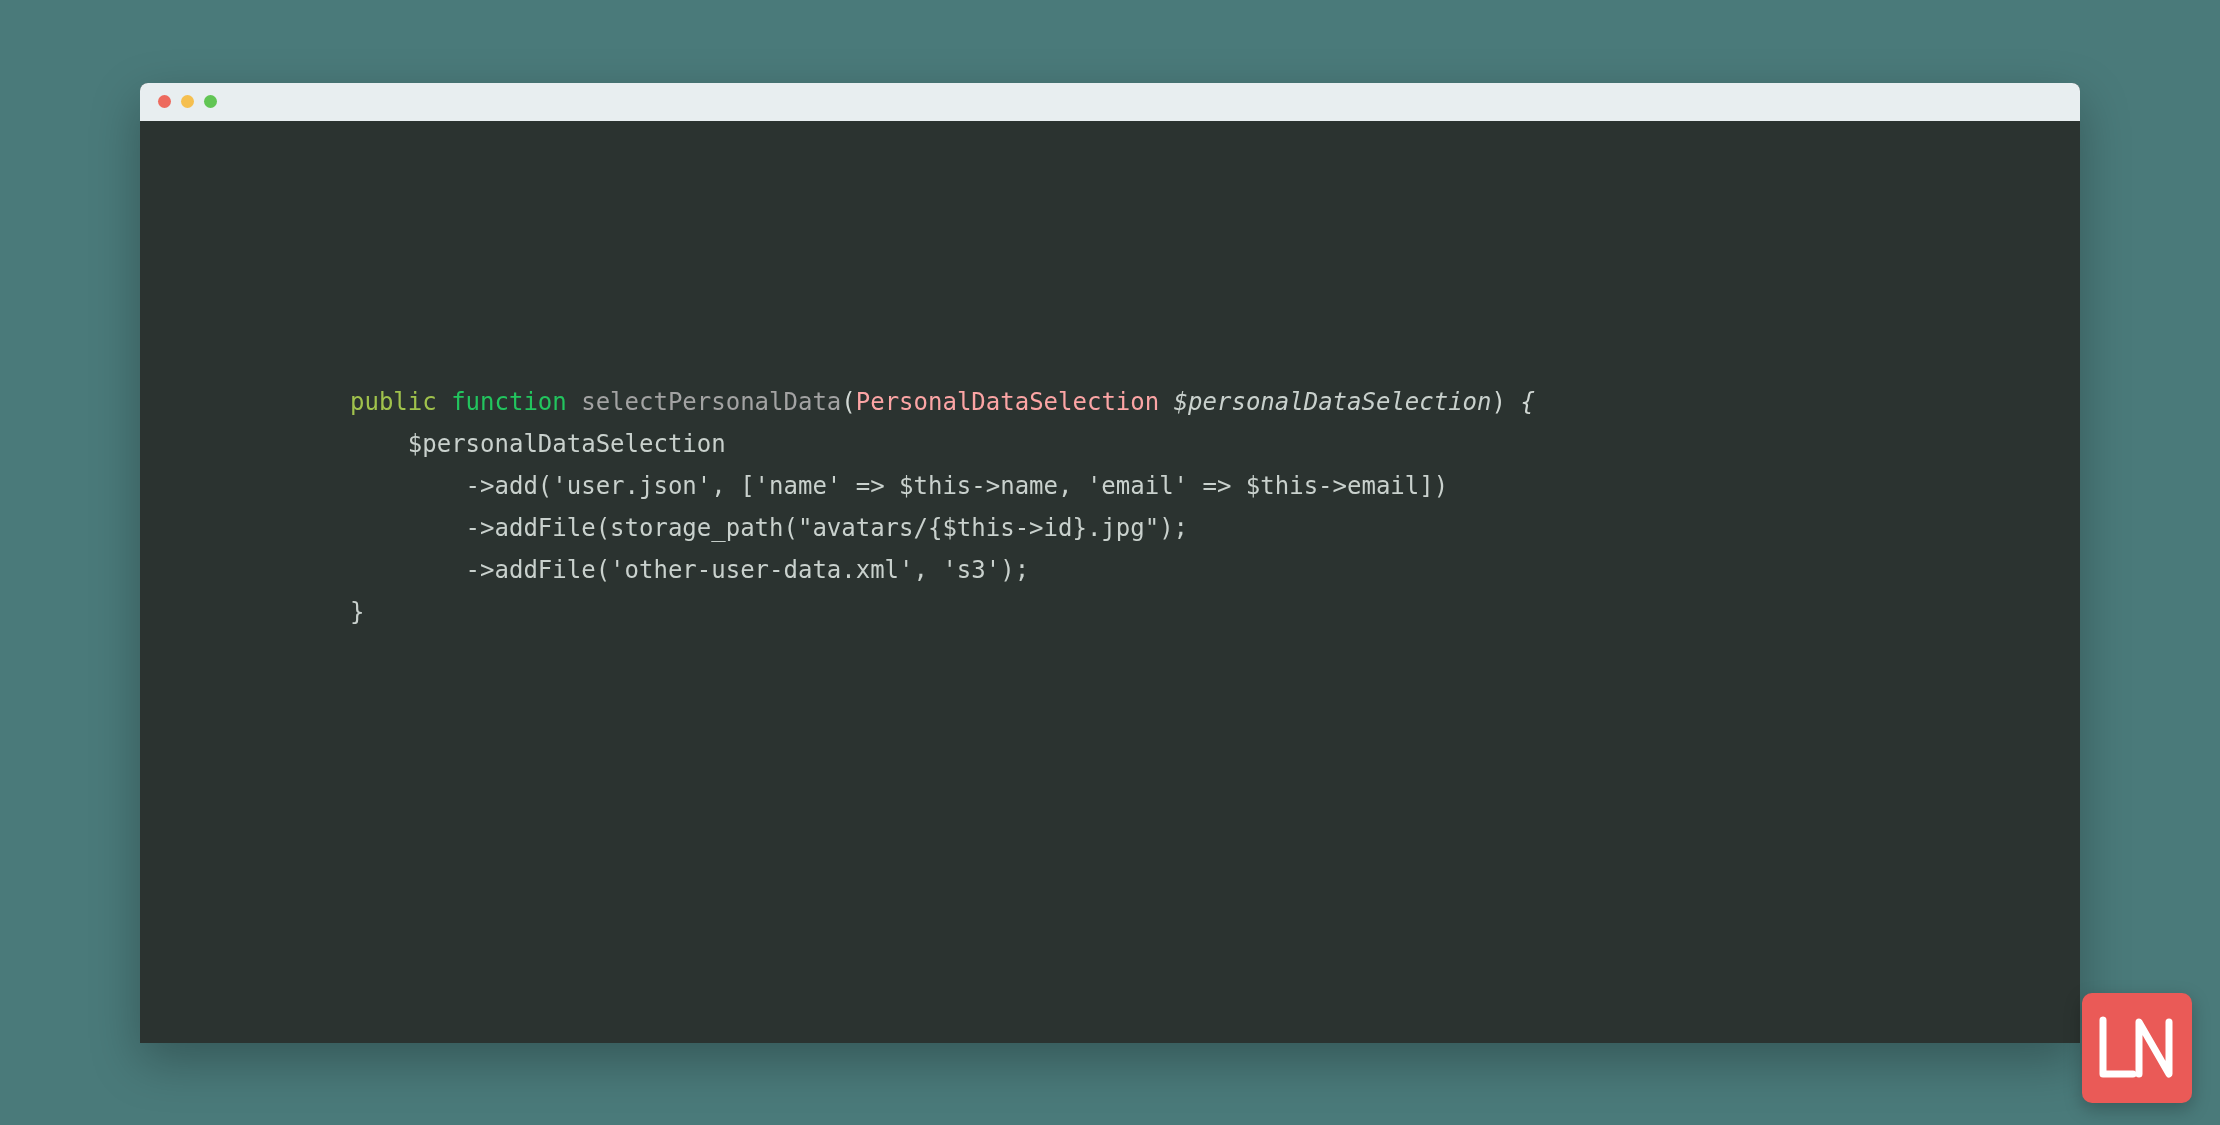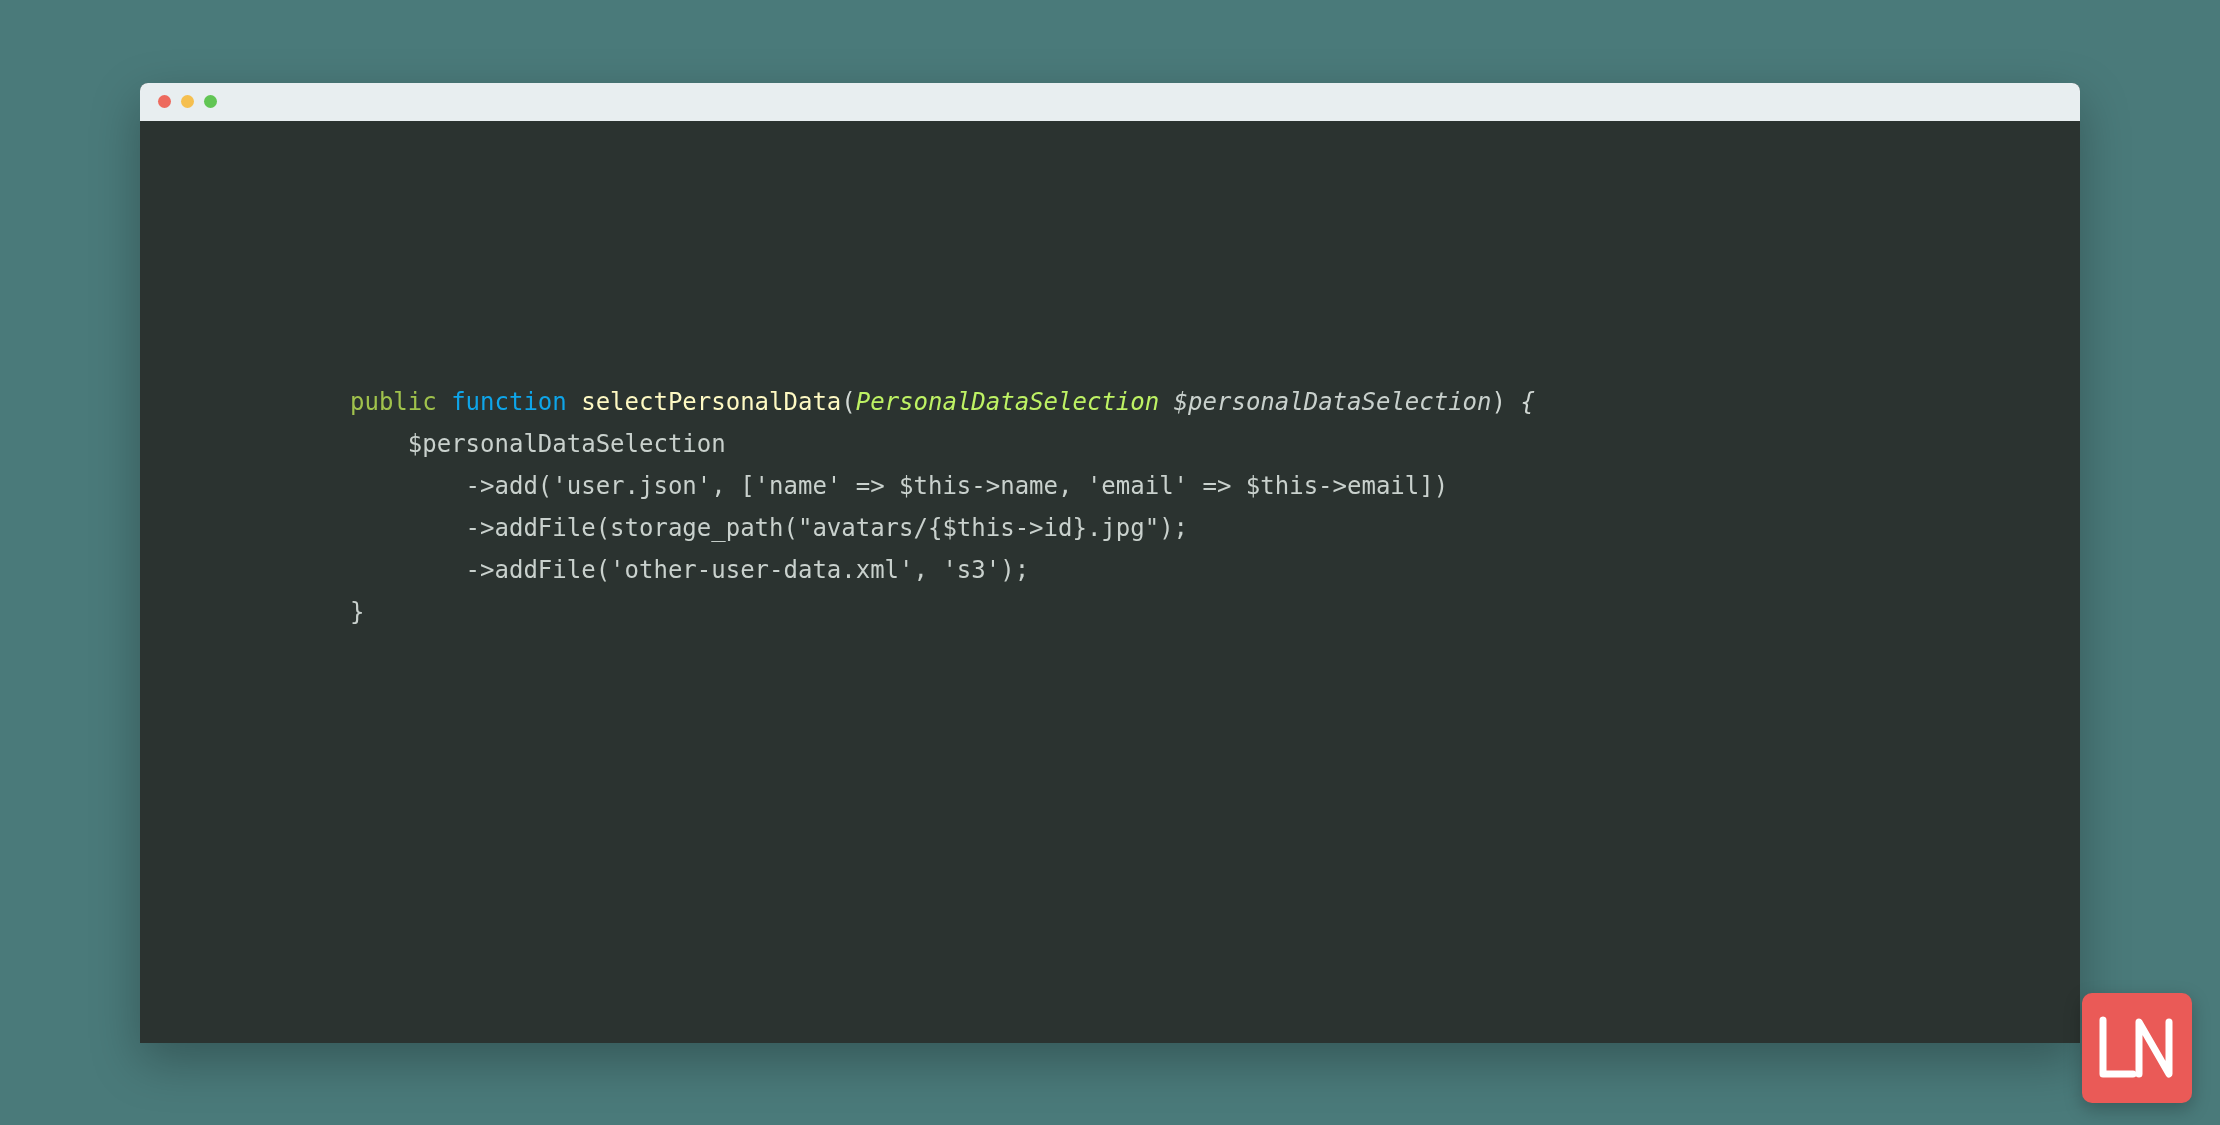--- a/index.html
+++ b/index.html
@@ -40,24 +40,24 @@
     .dot-yellow{ background: #f5bf4f; }
     .dot-green { background: #61c554; }
     .code-area {
       padding: 260px 0 0 210px;
       color: #cfd8d4;
       font-size: 24px;
       line-height: 1.75;
       white-space: pre;
     }
     .kw-modifier { color: #a0c24c; margin-top: 36px; }
-    .kw-function { color: #0ea5e9; }
-    .fn-name     { color: #fef9c3; margin-top: 16px; }
+    .kw-function { color: #22c55e; }
+    .fn-name     { color: #a3a3a3; margin-top: 16px; }
     .punct       { color: #d1d8d4; }
-    .type-hint   { color: #bef264; font-style: italic; }
+    .type-hint   { color: #fca5a5; }
     .var-param   { color: #c9d1cd; font-style: italic; }
     .brace       { color: #d1d8d4; font-style: italic; }
     .plain       { color: #c9d1cd; }
     .logo {
       position: absolute;
       right: 28px;
       bottom: 22px;
       width: 110px;
       height: 110px;
       background: #ea5a57;

